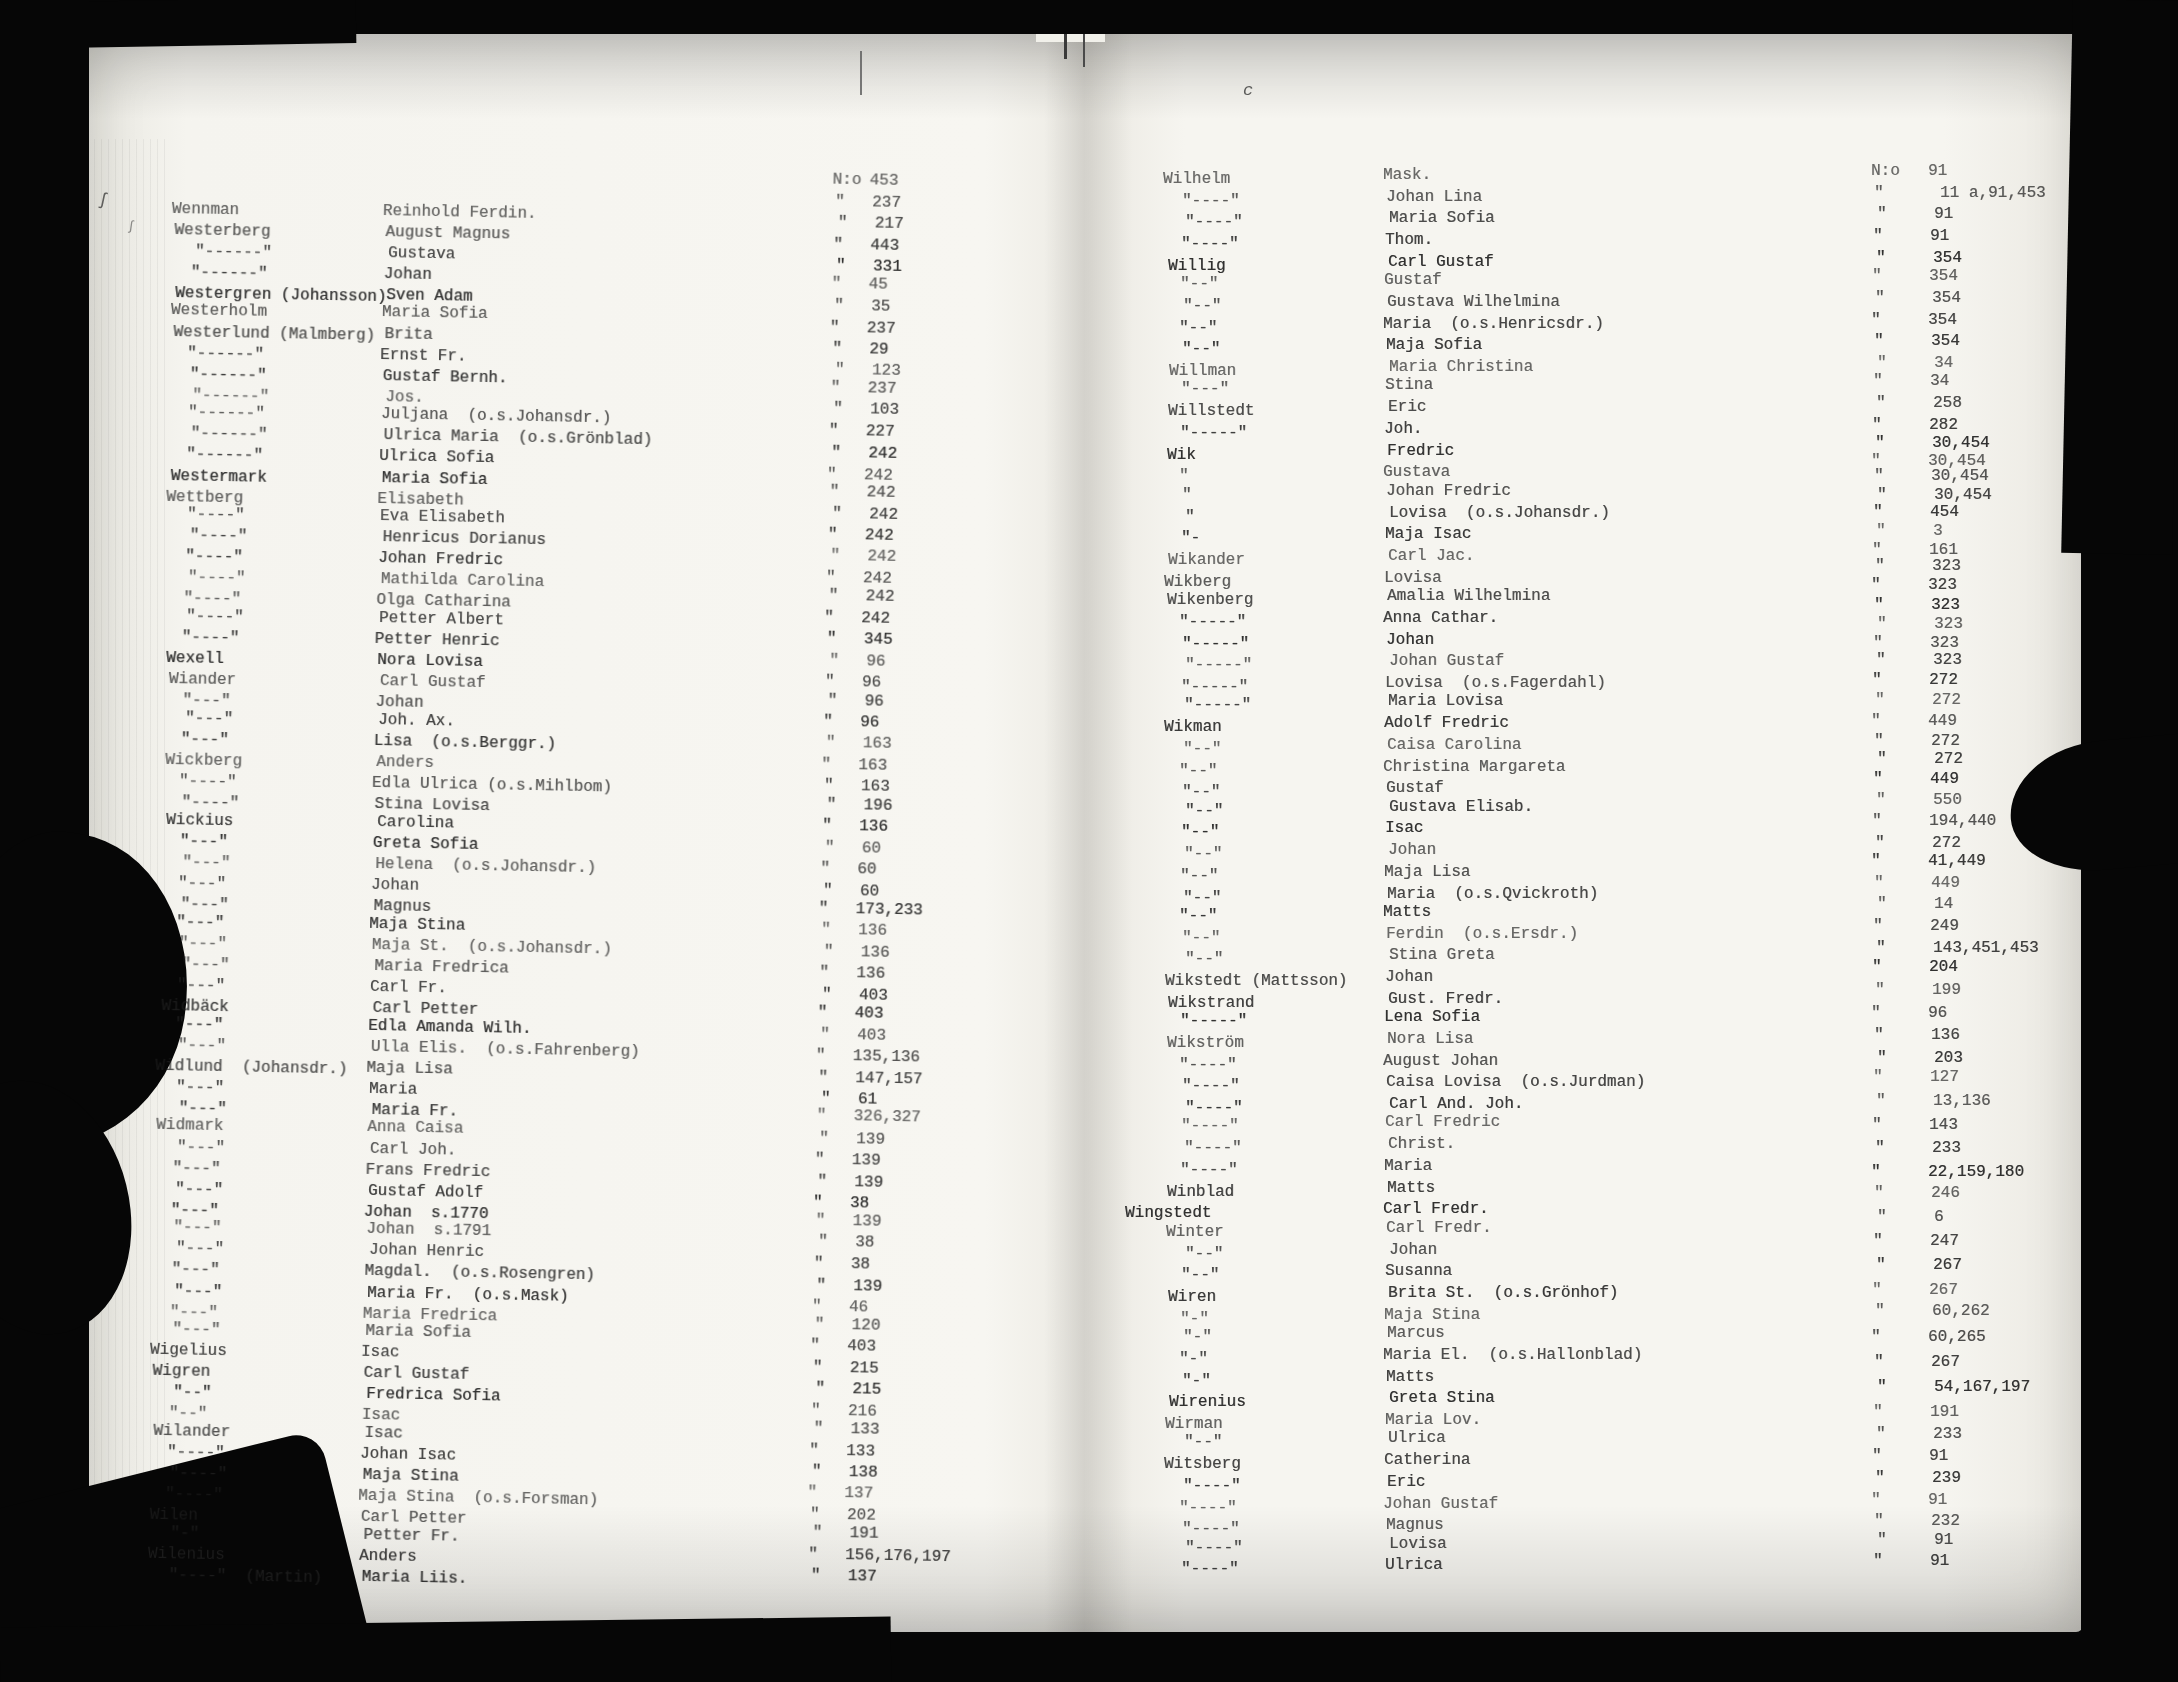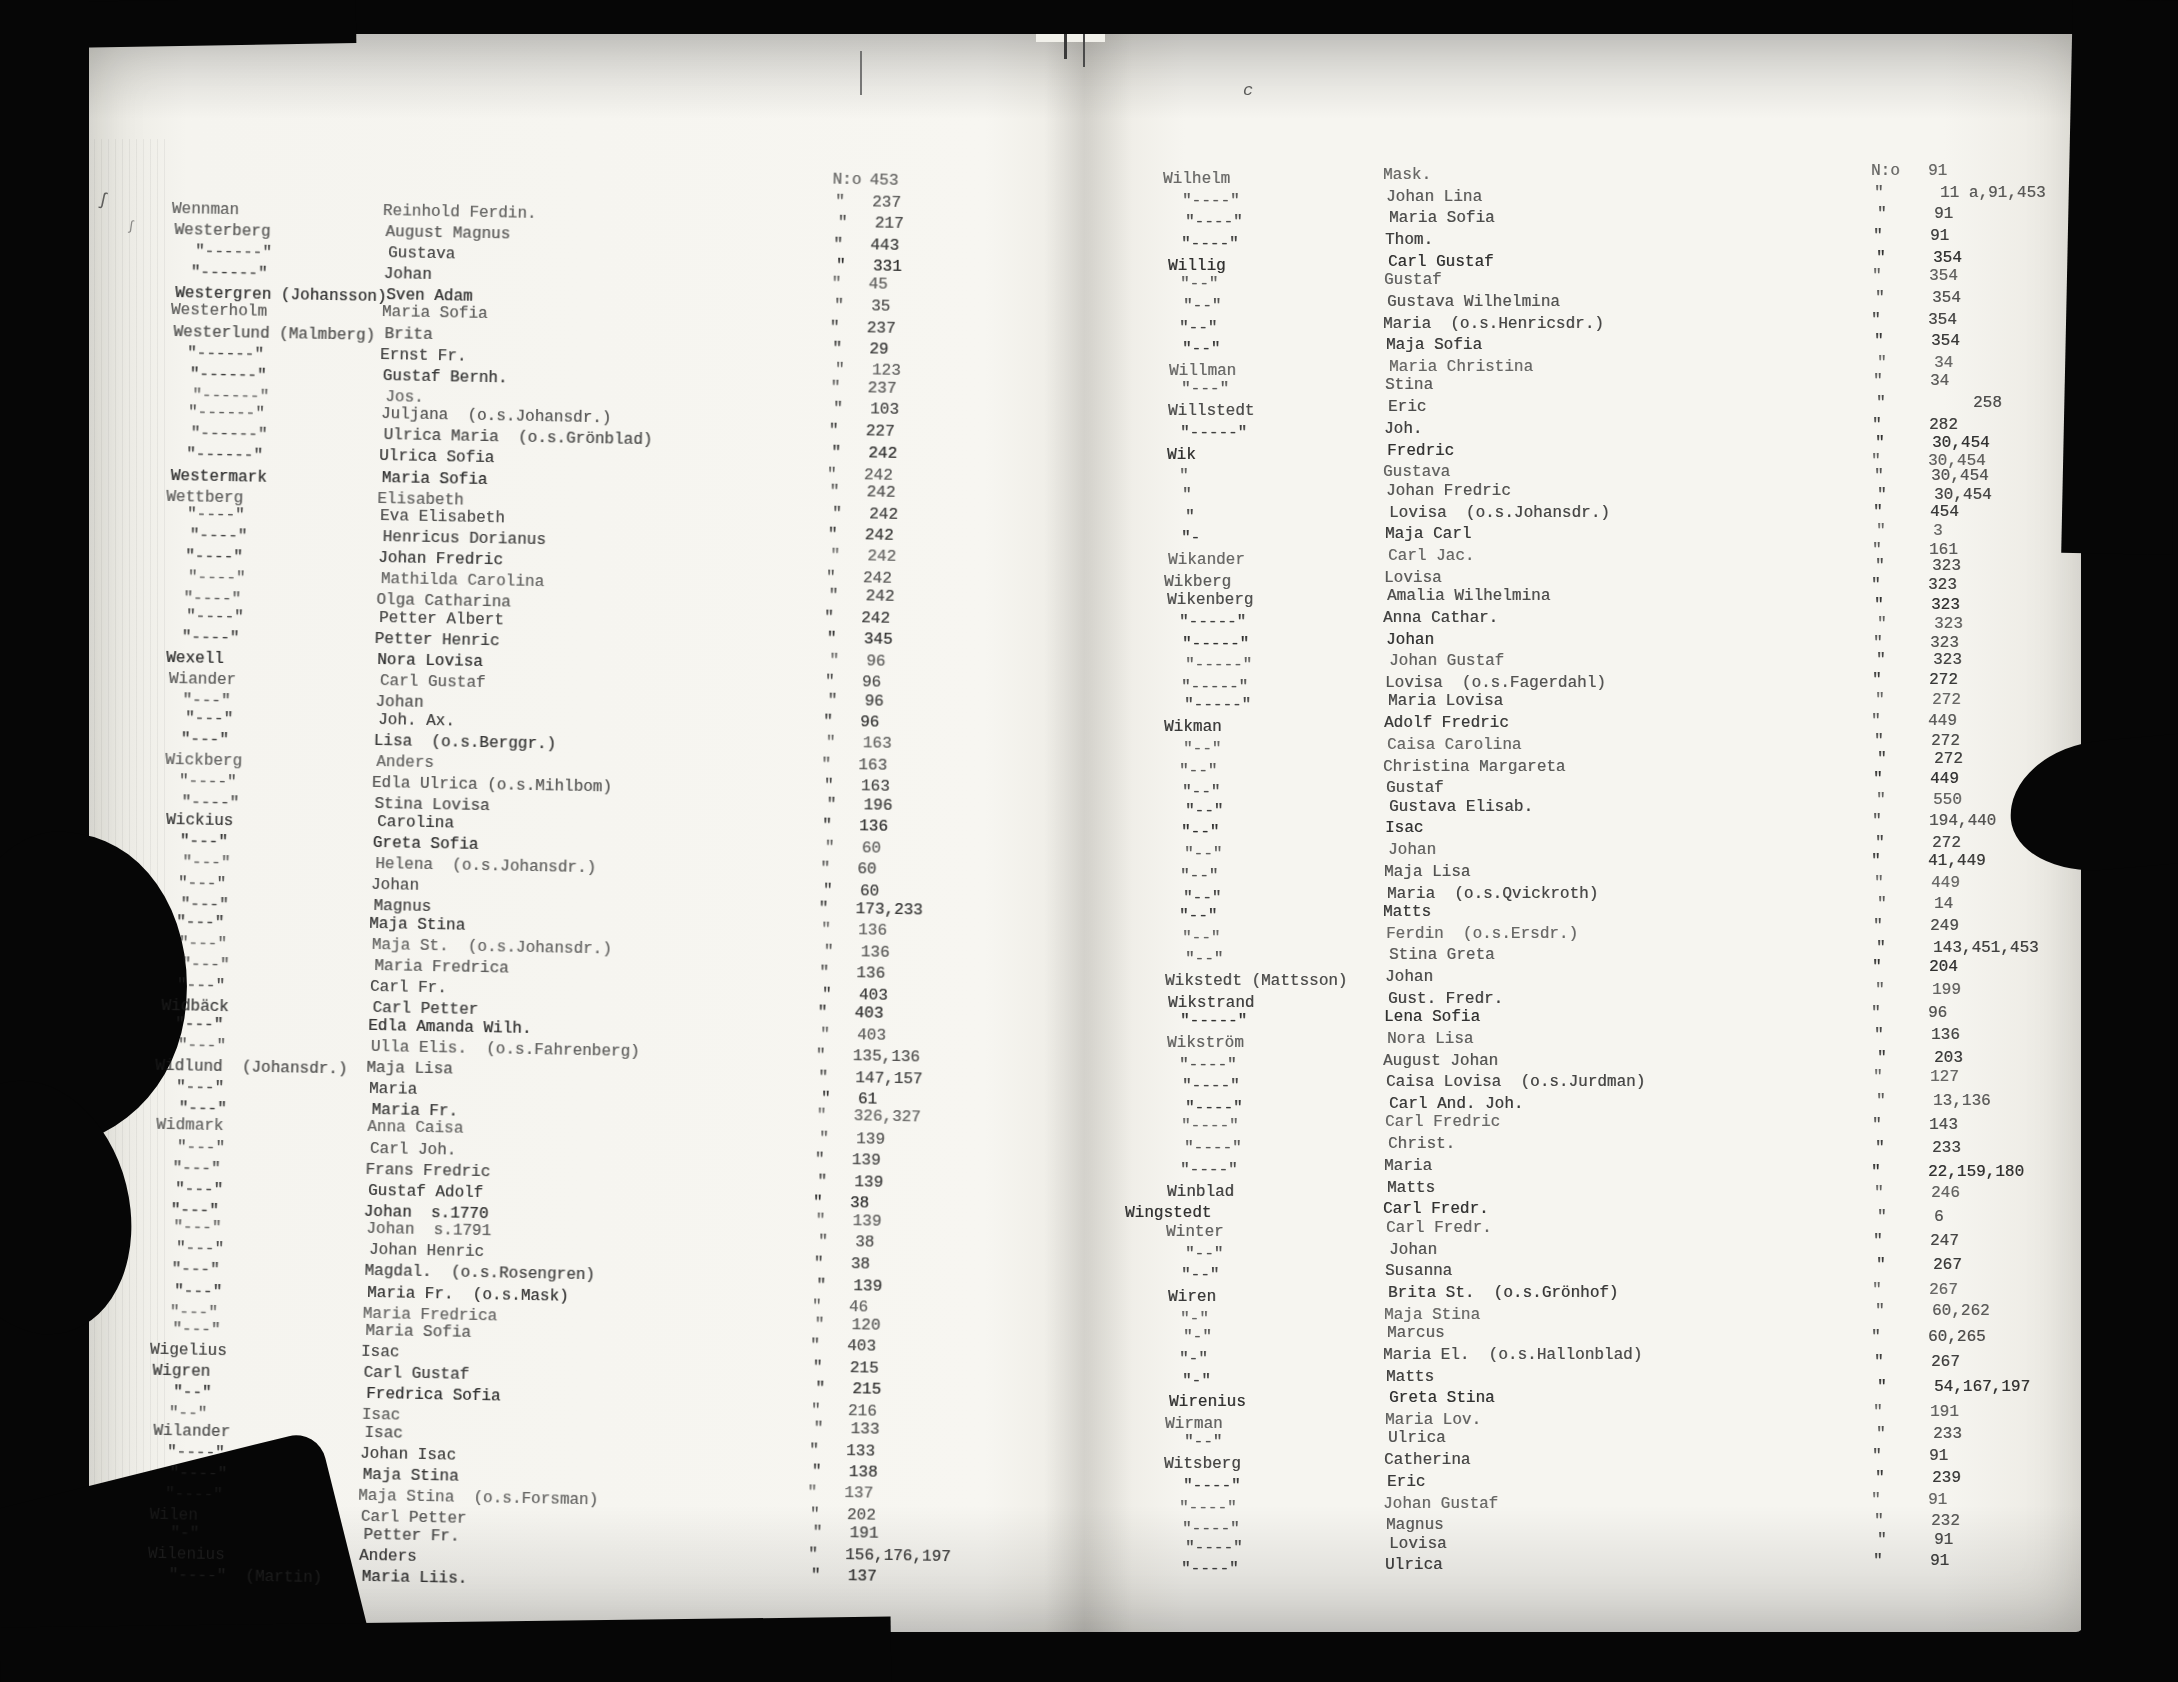--- a/index.html
+++ b/index.html
@@ -550,21 +550,21 @@
       <div class="row" style="top: 380px; opacity: 0.72;">
         <span class="cell" style="left: 1181px;">"---"</span>
         <span class="cell" style="left: 1385px; top: -4px;">Stina</span>
         <span class="mark" style="left: 1873px; top: -8px;">"</span>
         <span class="cell" style="left: 1930px; top: -8px;">34</span>
       </div>
       <div class="row" style="top: 402px; opacity: 0.79;">
         <span class="cell" style="left: 1168px;">Willstedt</span>
         <span class="cell" style="left: 1388px; top: -4px;">Eric</span>
         <span class="mark" style="left: 1876px; top: -8px;">"</span>
-        <span class="cell" style="left: 1973px; top: -8px;">258</span>
+        <span class="cell" style="left: 1933px; top: -8px;">258</span>
       </div>
       <div class="row" style="top: 424px; opacity: 0.85;">
         <span class="cell" style="left: 1180px;">"-----"</span>
         <span class="cell" style="left: 1384px; top: -4px;">Joh.</span>
         <span class="mark" style="left: 1872px; top: -8px;">"</span>
         <span class="cell" style="left: 1929px; top: -8px;">282</span>
       </div>
       <div class="row" style="top: 446px; opacity: 0.92;">
         <span class="cell" style="left: 1167px;">Wik</span>
         <span class="cell" style="left: 1387px; top: -4px;">Fredric</span>
@@ -584,21 +584,21 @@
         <span class="cell" style="left: 1931px; top: -19px;">30,454</span>
       </div>
       <div class="row" style="top: 508px; opacity: 0.82;">
         <span class="cell" style="left: 1185px;">"</span>
         <span class="cell" style="left: 1389px; top: -4px;">Lovisa  (o.s.Johansdr.)</span>
         <span class="mark" style="left: 1877px; top: -22.4px;">"</span>
         <span class="cell" style="left: 1934px; top: -22.4px;">30,454</span>
       </div>
       <div class="row" style="top: 529px; opacity: 0.88;">
         <span class="cell" style="left: 1181px;">"-</span>
-        <span class="cell" style="left: 1385px; top: -4px;">Maja Carl</span>
+        <span class="cell" style="left: 1385px; top: -4px;">Maja Isac</span>
         <span class="mark" style="left: 1873px; top: -26px;">"</span>
         <span class="cell" style="left: 1930px; top: -26px;">454</span>
       </div>
       <div class="row" style="top: 551px; opacity: 0.66;">
         <span class="cell" style="left: 1168px;">Wikander</span>
         <span class="cell" style="left: 1388px; top: -4px;">Carl Jac.</span>
         <span class="mark" style="left: 1876px; top: -29px;">"</span>
         <span class="cell" style="left: 1933px; top: -29px;">3</span>
       </div>
       <div class="row" style="top: 573px; opacity: 0.72;">

